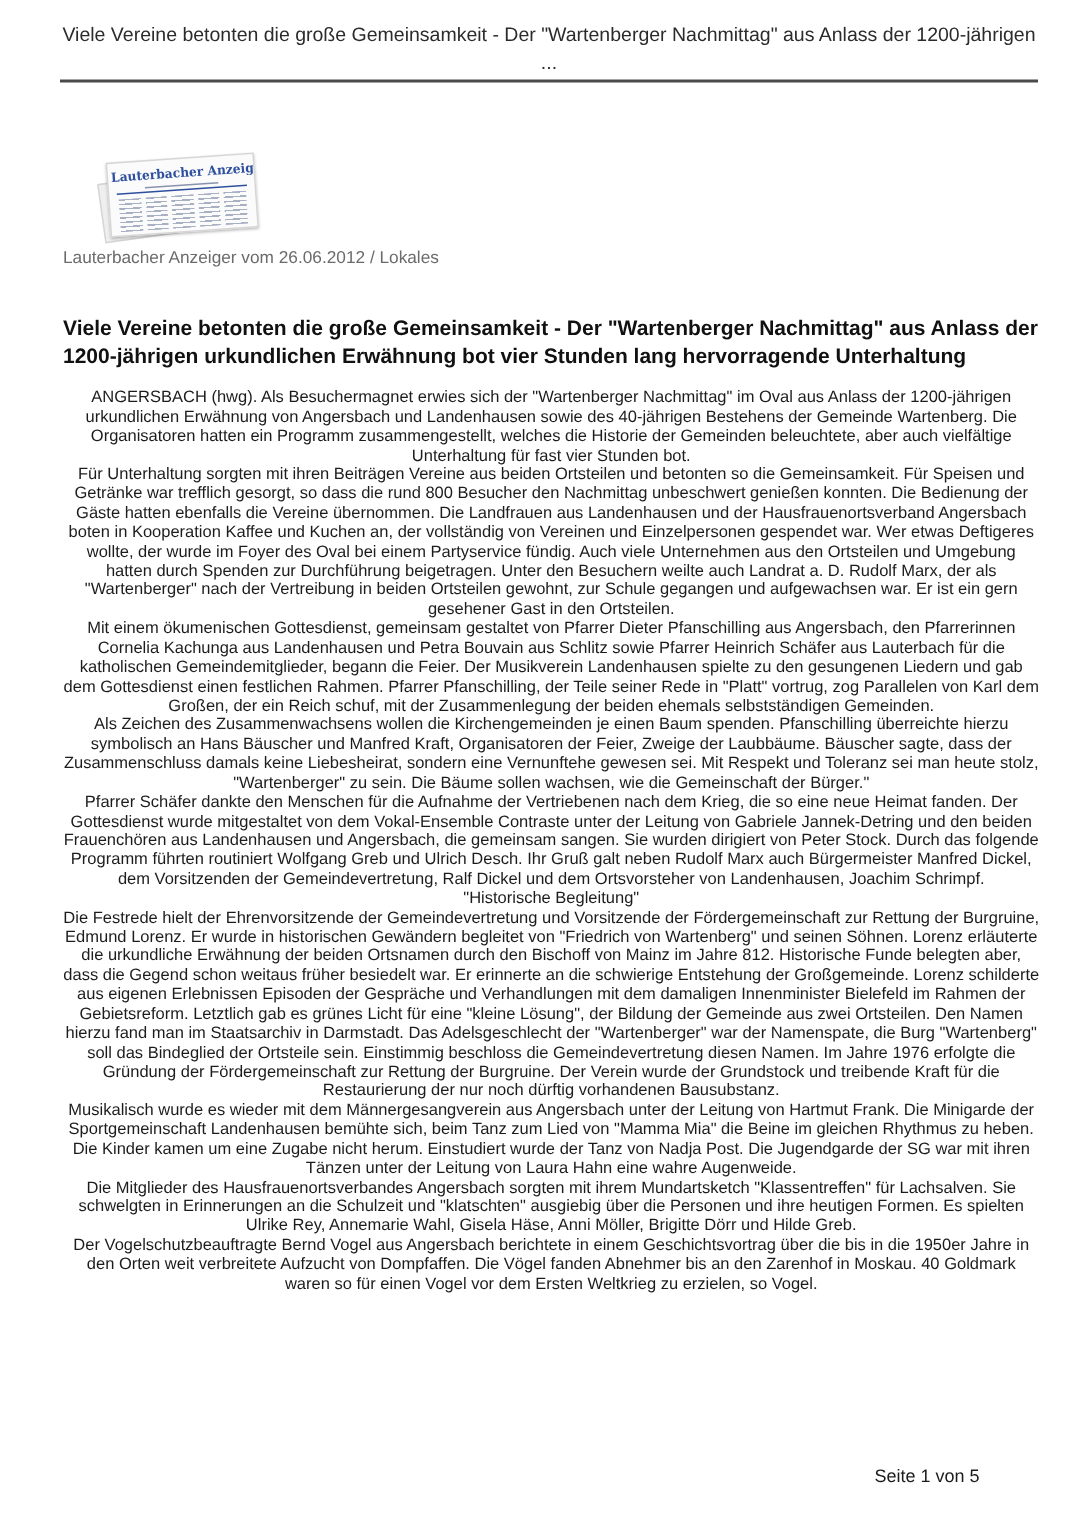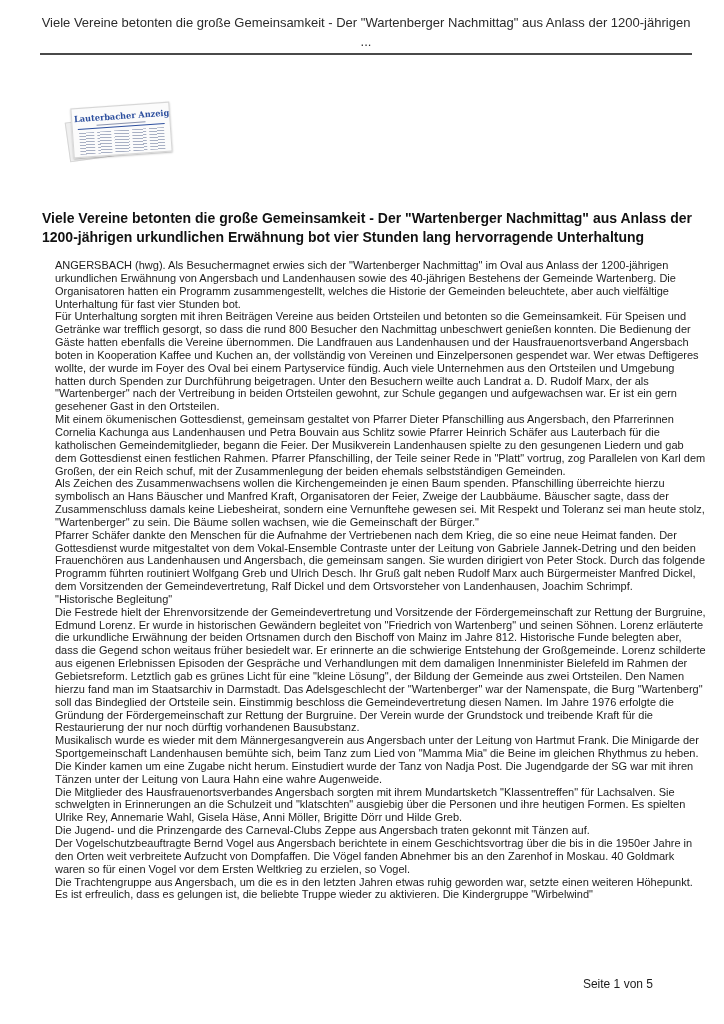--- a/index.html
+++ b/index.html
@@ -58,23 +58,23 @@
   }
 
   
   .headline {
     position: absolute; left: 42px; top: 200px; width: 651px;
     font-size: 14px; font-weight: bold; line-height: 18.5px; color: #111;
   }
 
   
   .body-text {
-    position: absolute; left: 55px; top: 259px; width: 651px;
+    position: absolute; left: 42px; top: 259px; width: 651px;
     font-size: 11px; line-height: 12.85px; color: #1c1c1c;
-    text-align: left;
+    text-align: center;
   }
   .body-text p { margin: 0; padding: 0; }
 
   
   .footer {
     position: absolute; top: 977px; left: 40px; width: 613px;
     text-align: right; font-size: 12px; color: #1c1c1c;
   }
 </style>
 </head>
@@ -95,33 +95,32 @@
       <div class="columns">
         <div class="col"></div>
         <div class="col"></div>
         <div class="col"></div>
         <div class="col"></div>
         <div class="col"></div>
       </div>
     </div>
   </div>
 
+  <div class="source-line">Lauterbacher Anzeiger vom 26.06.2012 / Lokales</div>
 
   <h1 class="headline">Viele Vereine betonten die große Gemeinsamkeit - Der "Wartenberger Nachmittag" aus Anlass der 1200-jährigen urkundlichen Erwähnung bot vier Stunden lang hervorragende Unterhaltung</h1>
 
   <div class="body-text">
     <p>ANGERSBACH (hwg). Als Besuchermagnet erwies sich der "Wartenberger Nachmittag" im Oval aus Anlass der 1200-jährigen urkundlichen Erwähnung von Angersbach und Landenhausen sowie des 40-jährigen Bestehens der Gemeinde Wartenberg. Die Organisatoren hatten ein Programm zusammengestellt, welches die Historie der Gemeinden beleuchtete, aber auch vielfältige Unterhaltung für fast vier Stunden bot.</p>
     <p>Für Unterhaltung sorgten mit ihren Beiträgen Vereine aus beiden Ortsteilen und betonten so die Gemeinsamkeit. Für Speisen und Getränke war trefflich gesorgt, so dass die rund 800 Besucher den Nachmittag unbeschwert genießen konnten. Die Bedienung der Gäste hatten ebenfalls die Vereine übernommen. Die Landfrauen aus Landenhausen und der Hausfrauenortsverband Angersbach boten in Kooperation Kaffee und Kuchen an, der vollständig von Vereinen und Einzelpersonen gespendet war. Wer etwas Deftigeres wollte, der wurde im Foyer des Oval bei einem Partyservice fündig. Auch viele Unternehmen aus den Ortsteilen und Umgebung hatten durch Spenden zur Durchführung beigetragen. Unter den Besuchern weilte auch Landrat a. D. Rudolf Marx, der als "Wartenberger" nach der Vertreibung in beiden Ortsteilen gewohnt, zur Schule gegangen und aufgewachsen war. Er ist ein gern gesehener Gast in den Ortsteilen.</p>
     <p>Mit einem ökumenischen Gottesdienst, gemeinsam gestaltet von Pfarrer Dieter Pfanschilling aus Angersbach, den Pfarrerinnen Cornelia Kachunga aus Landenhausen und Petra Bouvain aus Schlitz sowie Pfarrer Heinrich Schäfer aus Lauterbach für die katholischen Gemeindemitglieder, begann die Feier. Der Musikverein Landenhausen spielte zu den gesungenen Liedern und gab dem Gottesdienst einen festlichen Rahmen. Pfarrer Pfanschilling, der Teile seiner Rede in "Platt" vortrug, zog Parallelen von Karl dem Großen, der ein Reich schuf, mit der Zusammenlegung der beiden ehemals selbstständigen Gemeinden.</p>
     <p>Als Zeichen des Zusammenwachsens wollen die Kirchengemeinden je einen Baum spenden. Pfanschilling überreichte hierzu symbolisch an Hans Bäuscher und Manfred Kraft, Organisatoren der Feier, Zweige der Laubbäume. Bäuscher sagte, dass der Zusammenschluss damals keine Liebesheirat, sondern eine Vernunftehe gewesen sei. Mit Respekt und Toleranz sei man heute stolz, "Wartenberger" zu sein. Die Bäume sollen wachsen, wie die Gemeinschaft der Bürger."</p>
     <p>Pfarrer Schäfer dankte den Menschen für die Aufnahme der Vertriebenen nach dem Krieg, die so eine neue Heimat fanden. Der Gottesdienst wurde mitgestaltet von dem Vokal-Ensemble Contraste unter der Leitung von Gabriele Jannek-Detring und den beiden Frauenchören aus Landenhausen und Angersbach, die gemeinsam sangen. Sie wurden dirigiert von Peter Stock. Durch das folgende Programm führten routiniert Wolfgang Greb und Ulrich Desch. Ihr Gruß galt neben Rudolf Marx auch Bürgermeister Manfred Dickel, dem Vorsitzenden der Gemeindevertretung, Ralf Dickel und dem Ortsvorsteher von Landenhausen, Joachim Schrimpf.</p>
     <p>"Historische Begleitung"</p>
     <p>Die Festrede hielt der Ehrenvorsitzende der Gemeindevertretung und Vorsitzende der Fördergemeinschaft zur Rettung der Burgruine, Edmund Lorenz. Er wurde in historischen Gewändern begleitet von "Friedrich von Wartenberg" und seinen Söhnen. Lorenz erläuterte die urkundliche Erwähnung der beiden Ortsnamen durch den Bischoff von Mainz im Jahre 812. Historische Funde belegten aber, dass die Gegend schon weitaus früher besiedelt war. Er erinnerte an die schwierige Entstehung der Großgemeinde. Lorenz schilderte aus eigenen Erlebnissen Episoden der Gespräche und Verhandlungen mit dem damaligen Innenminister Bielefeld im Rahmen der Gebietsreform. Letztlich gab es grünes Licht für eine "kleine Lösung", der Bildung der Gemeinde aus zwei Ortsteilen. Den Namen hierzu fand man im Staatsarchiv in Darmstadt. Das Adelsgeschlecht der "Wartenberger" war der Namenspate, die Burg "Wartenberg" soll das Bindeglied der Ortsteile sein. Einstimmig beschloss die Gemeindevertretung diesen Namen. Im Jahre 1976 erfolgte die Gründung der Fördergemeinschaft zur Rettung der Burgruine. Der Verein wurde der Grundstock und treibende Kraft für die Restaurierung der nur noch dürftig vorhandenen Bausubstanz.</p>
     <p>Musikalisch wurde es wieder mit dem Männergesangverein aus Angersbach unter der Leitung von Hartmut Frank. Die Minigarde der Sportgemeinschaft Landenhausen bemühte sich, beim Tanz zum Lied von "Mamma Mia" die Beine im gleichen Rhythmus zu heben. Die Kinder kamen um eine Zugabe nicht herum. Einstudiert wurde der Tanz von Nadja Post. Die Jugendgarde der SG war mit ihren Tänzen unter der Leitung von Laura Hahn eine wahre Augenweide.</p>
     <p>Die Mitglieder des Hausfrauenortsverbandes Angersbach sorgten mit ihrem Mundartsketch "Klassentreffen" für Lachsalven. Sie schwelgten in Erinnerungen an die Schulzeit und "klatschten" ausgiebig über die Personen und ihre heutigen Formen. Es spielten Ulrike Rey, Annemarie Wahl, Gisela Häse, Anni Möller, Brigitte Dörr und Hilde Greb.</p>
-    <p>Die Jugend- und die Prinzengarde des Carneval-Clubs Zeppe aus Angersbach traten gekonnt mit Tänzen auf.</p>
     <p>Der Vogelschutzbeauftragte Bernd Vogel aus Angersbach berichtete in einem Geschichtsvortrag über die bis in die 1950er Jahre in den Orten weit verbreitete Aufzucht von Dompfaffen. Die Vögel fanden Abnehmer bis an den Zarenhof in Moskau. 40 Goldmark waren so für einen Vogel vor dem Ersten Weltkrieg zu erzielen, so Vogel.</p>
-    <p>Die Trachtengruppe aus Angersbach, um die es in den letzten Jahren etwas ruhig geworden war, setzte einen weiteren Höhepunkt. Es ist erfreulich, dass es gelungen ist, die beliebte Truppe wieder zu aktivieren. Die Kindergruppe "Wirbelwind"</p>
   </div>
 
   <div class="footer">Seite 1 von 5</div>
 
 </div>
 
 </body></html>

